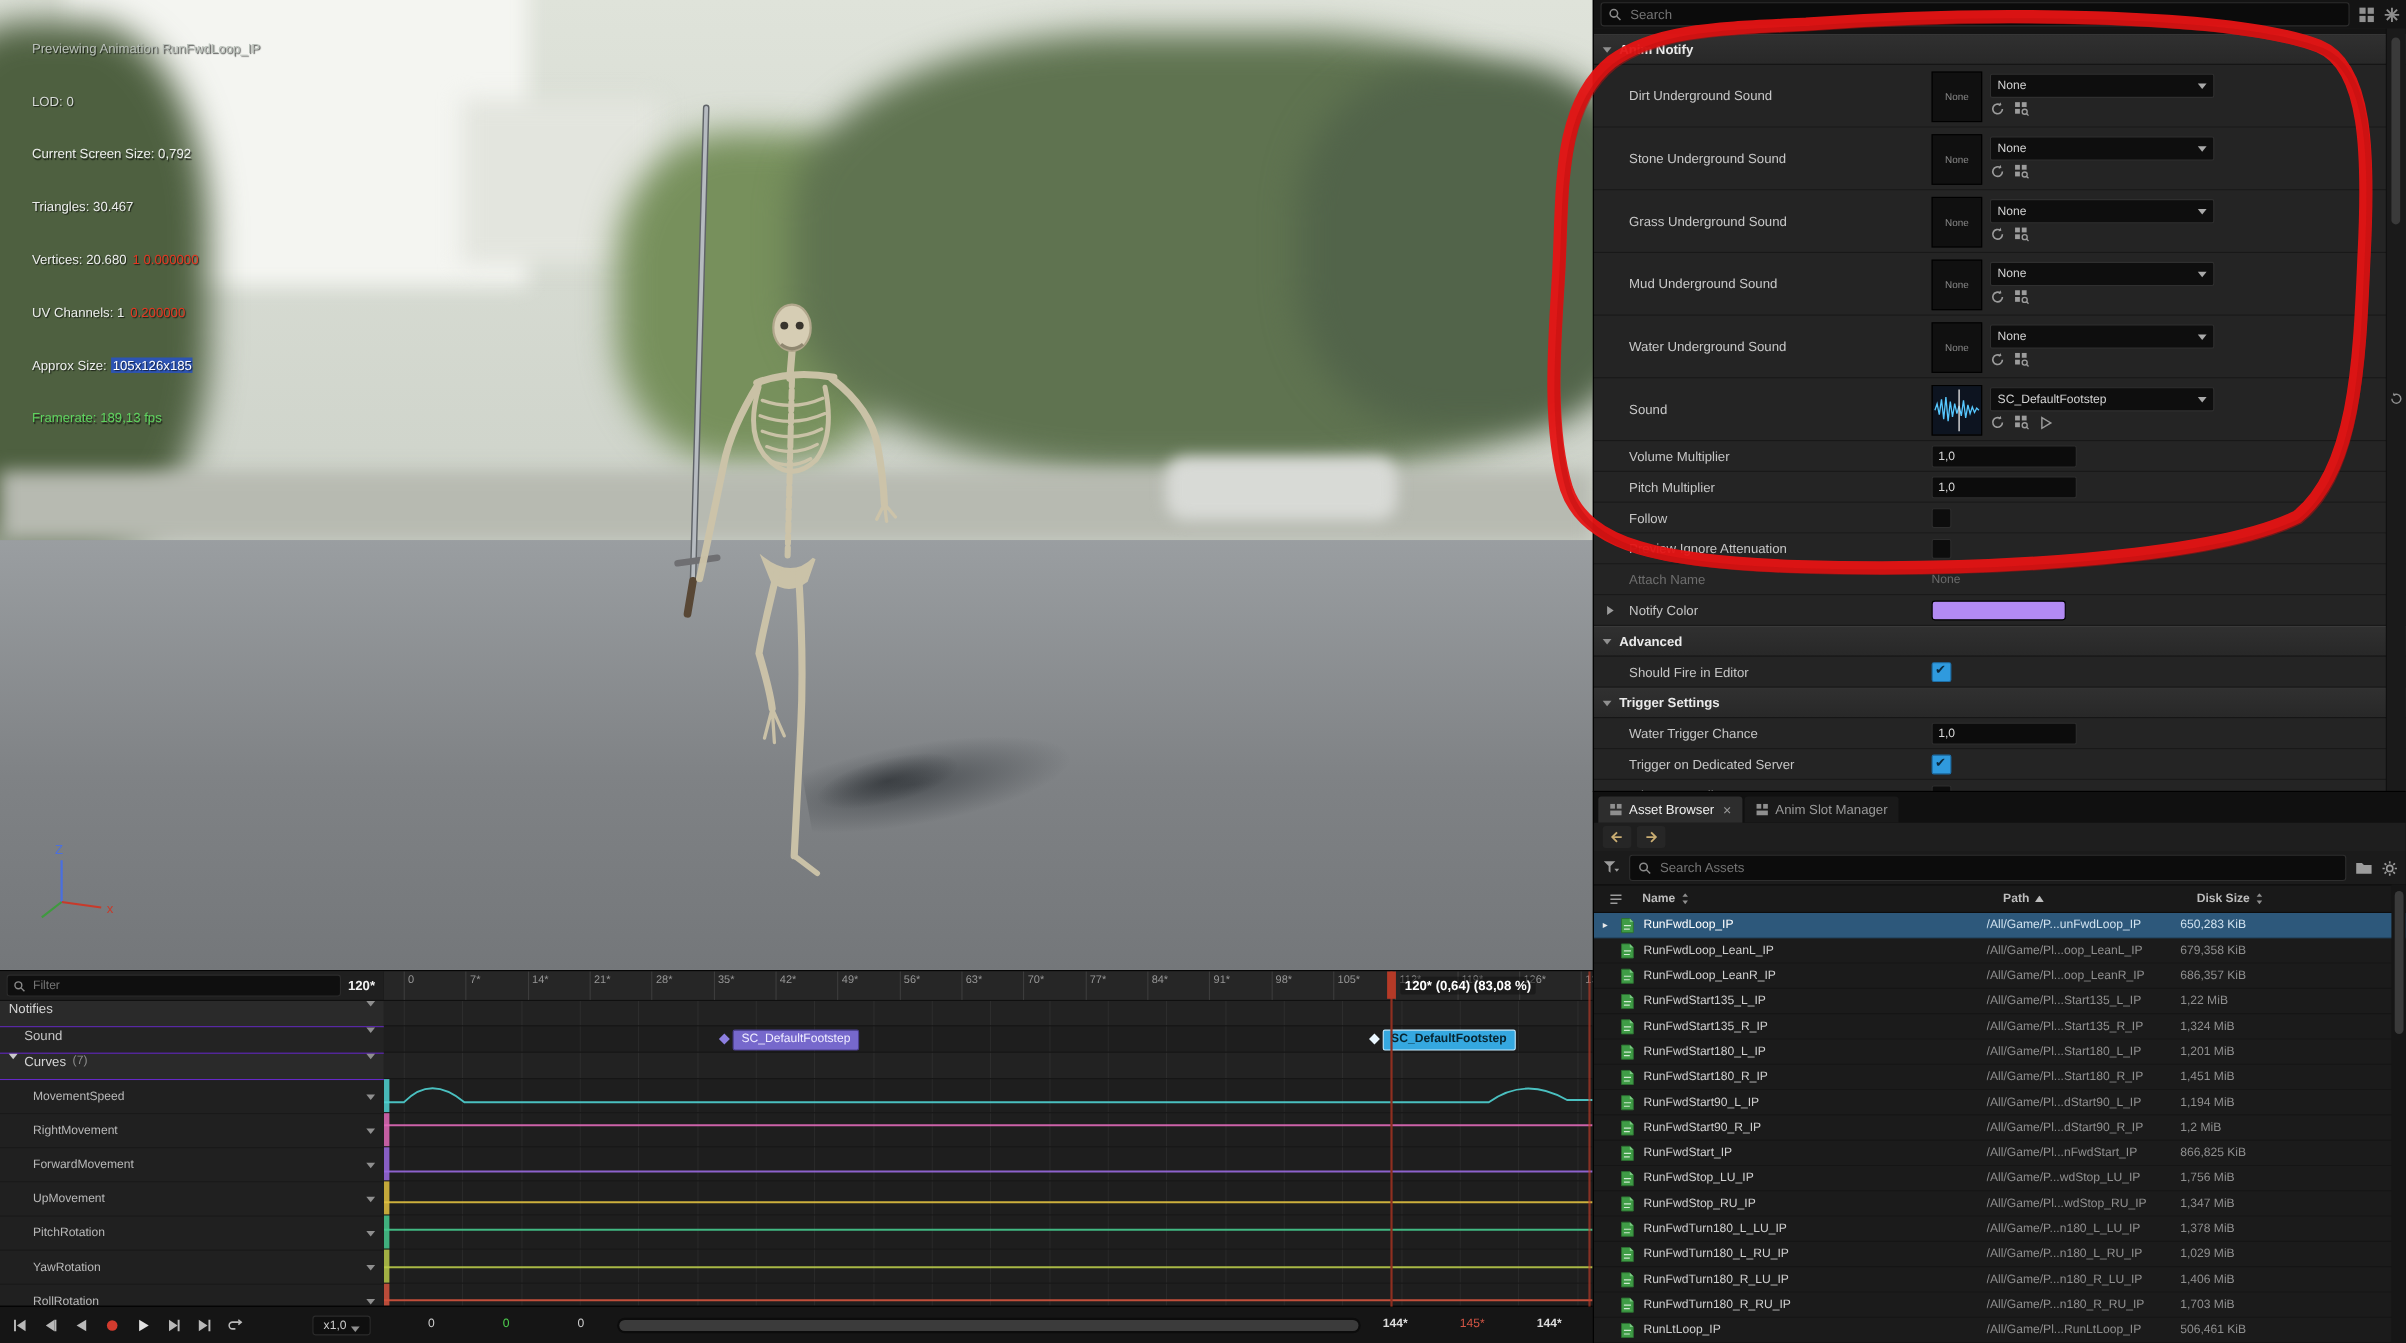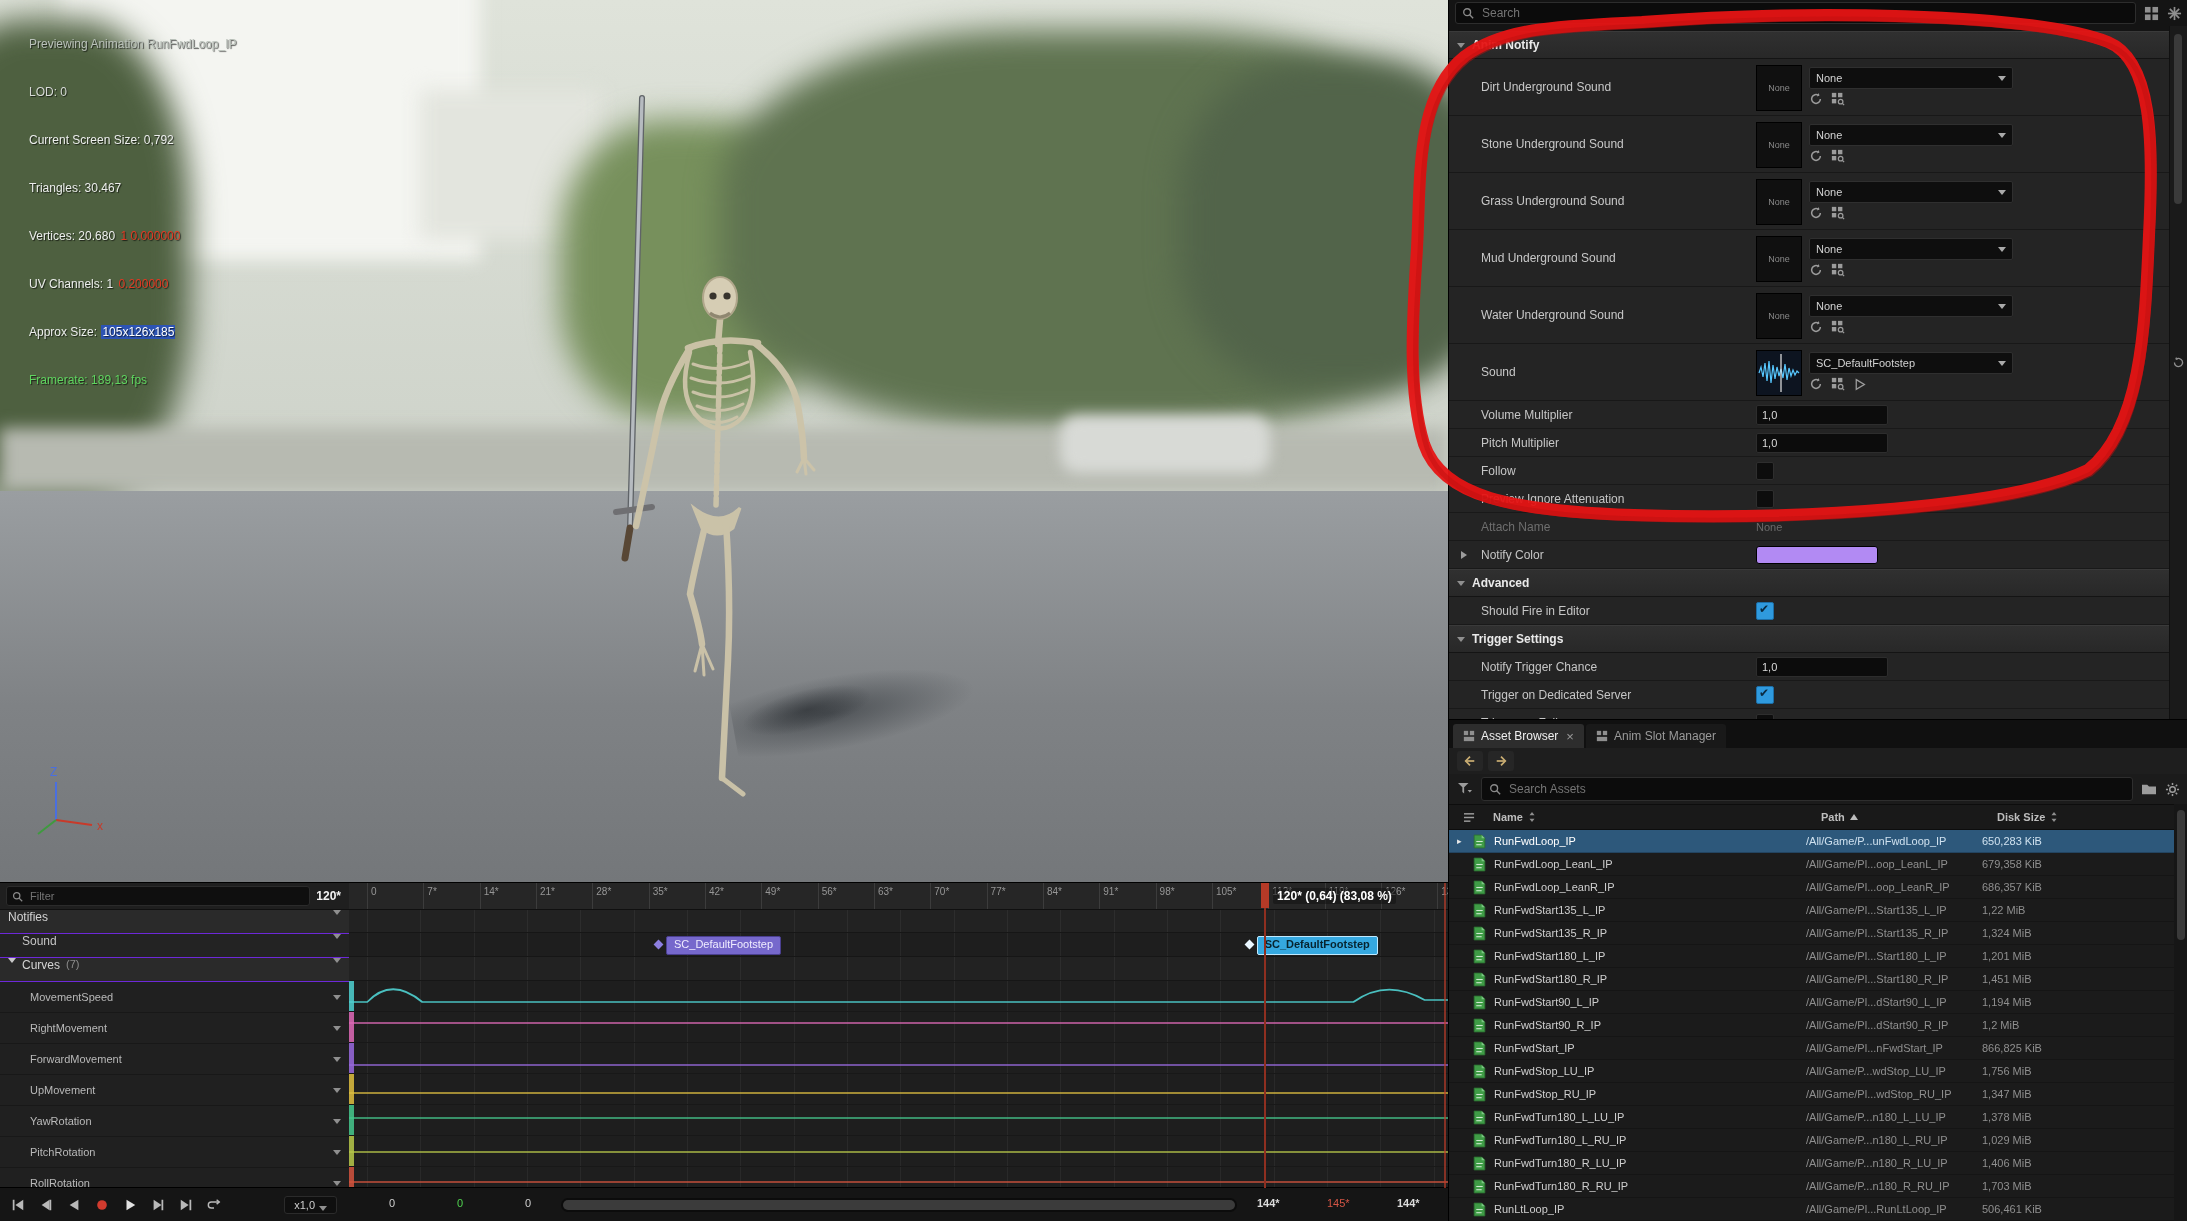--- a/index.html
+++ b/index.html
@@ -263,25 +263,25 @@
         </div>
         <div class="c-name-row">
           <span class="c-name">ForwardMovement</span>
           <span class="caret-down"></span>
         </div>
         <div class="c-name-row">
           <span class="c-name">UpMovement</span>
           <span class="caret-down"></span>
         </div>
         <div class="c-name-row">
-          <span class="c-name">YawRotation</span>
+          <span class="c-name">PitchRotation</span>
           <span class="caret-down"></span>
         </div>
         <div class="c-name-row">
-          <span class="c-name">PitchRotation</span>
+          <span class="c-name">YawRotation</span>
           <span class="caret-down"></span>
         </div>
         <div class="c-name-row">
           <span class="c-name">RollRotation</span>
           <span class="caret-down"></span>
         </div>
       </div>
   </div>
 
   <div class="tl-content">
@@ -717,21 +717,21 @@
       </div>
     </div>
 
   <div class="d-cat">
     <span class="caret-down"></span>
     <span>Trigger Settings</span>
   </div>
   <div>
 
   <div class="prop-row">
-        <span class="p-label">Notify Trigger Chance</span>
+        <span class="p-label">Water Trigger Chance</span>
         <span class="p-widget">
           <input class="p-input show" value="1,0" style="">
 
         </span>
       </div>
       <div class="prop-row">
         <span class="p-label">Trigger on Dedicated Server</span>
         <span class="p-widget">
 
           <span class="cb show checked"></span>

